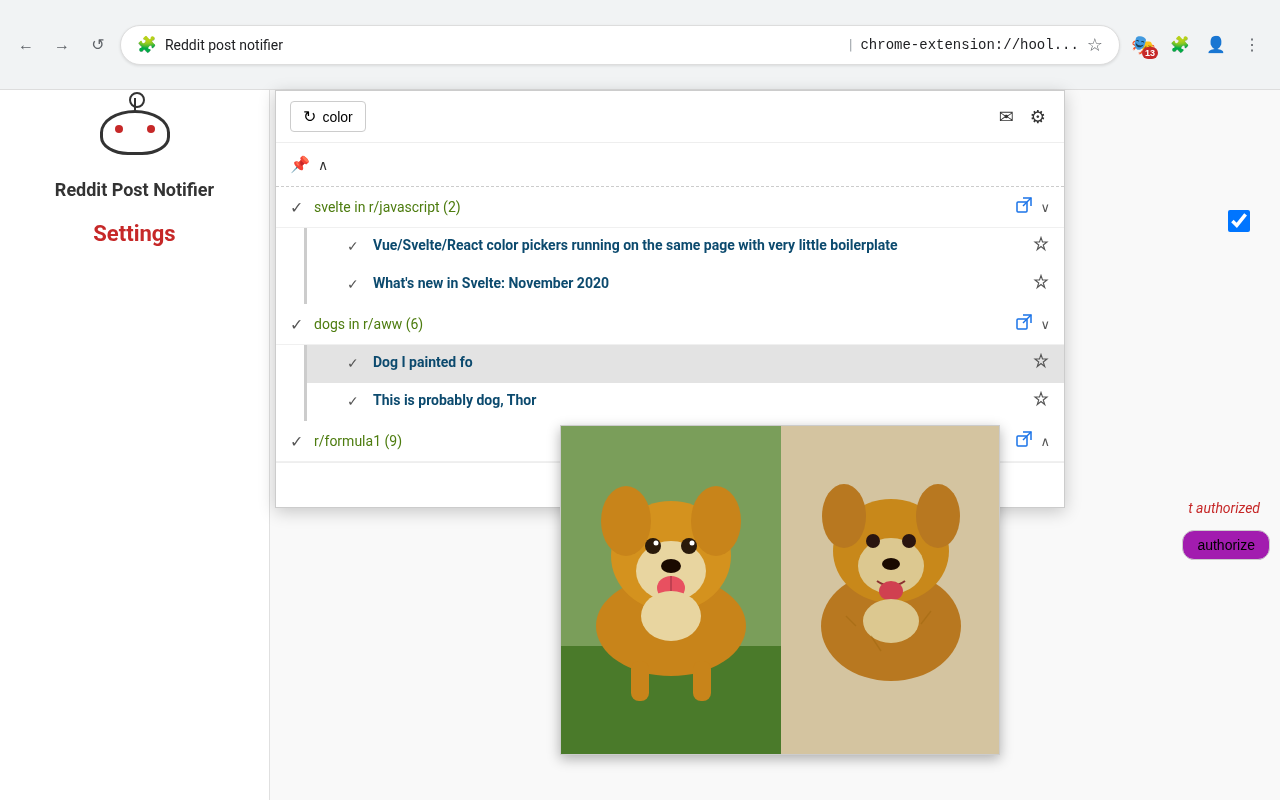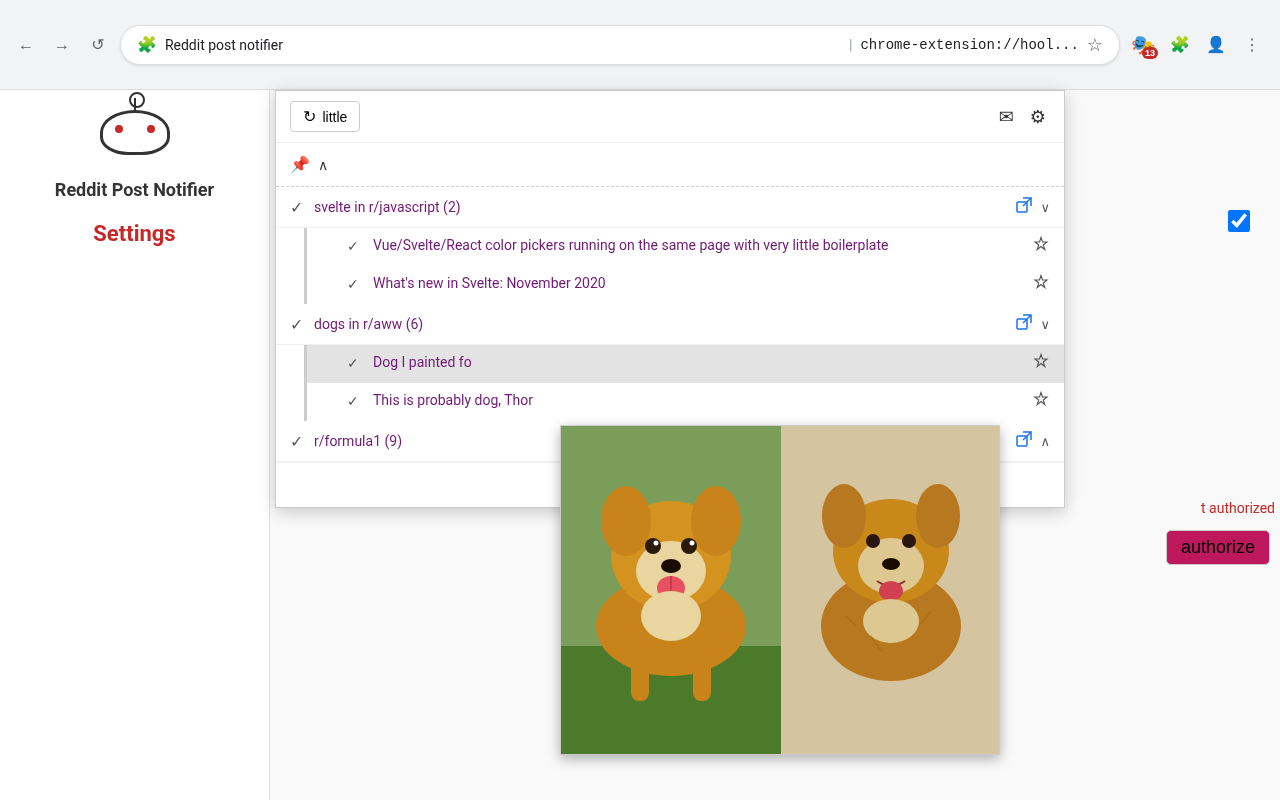--- a/index.html
+++ b/index.html
@@ -184,33 +184,34 @@
     .checkbox-area {
       position: absolute;
       top: 120px;
       right: 30px;
     }
 
     
     .not-authorized {
       position: absolute;
       top: 410px;
-      right: 5px;
+      right: 20px;
       color: #c62828;
       font-size: 14px;
+      font-style: italic;
     }
     .authorize-btn {
       position: absolute;
       top: 440px;
       right: 10px;
-      background: #be185d;
+      background: #a21caf;
       border: 1px solid #ccc;
-      border-radius: 5px;
+      border-radius: 12px;
       padding: 6px 14px;
-      font-size: 18px;
+      font-size: 14px;
       cursor: pointer;
     }
 
     
     .popup {
       position: absolute;
       top: 90px;
       left: 275px;
       width: 790px;
       background: white;
@@ -283,21 +284,21 @@
       border-bottom: 1px solid #f0f0f0;
     }
     .checkmark {
       font-size: 16px;
       color: #555;
       min-width: 16px;
     }
     .sub-name {
       flex: 1;
       font-size: 14px;
-      color: #701a75;
+      color: #4d7c0f;
     }
     .external-link {
       font-size: 16px;
       color: #1a73e8;
       text-decoration: none;
       margin-left: 4px;
     }
     .chevron-btn {
       background: transparent;
       border: none;
@@ -318,25 +319,26 @@
     .post-item.highlighted {
       background: #e8f0fe;
     }
     .post-check {
       font-size: 14px;
       color: #555;
       margin-top: 2px;
       min-width: 16px;
     }
     .post-title {
-      color: #701a75;
+      color: #0c4a6e;
       font-size: 14px;
       text-decoration: none;
       flex: 1;
       line-height: 1.4;
+      font-weight: bold;
     }
     .pin-icon-btn {
       background: transparent;
       border: none;
       cursor: pointer;
       font-size: 16px;
       color: #555;
       flex-shrink: 0;
     }
 
@@ -423,21 +425,21 @@
     </div>
     <button class="authorize-btn">authorize</button>
   </div>
 </div>
 
 <div class="popup">
 
   <div class="popup-header">
     <button class="update-btn">
       <span style="font-size:16px;">↻</span>
-      <span>little</span>
+      <span>color</span>
     </button>
     <div class="popup-header-icons">
       <button class="icon-btn">
         <span>✉</span>
       </button>
       <button class="icon-btn">
         <span>⚙</span>
       </button>
     </div>
   </div>

